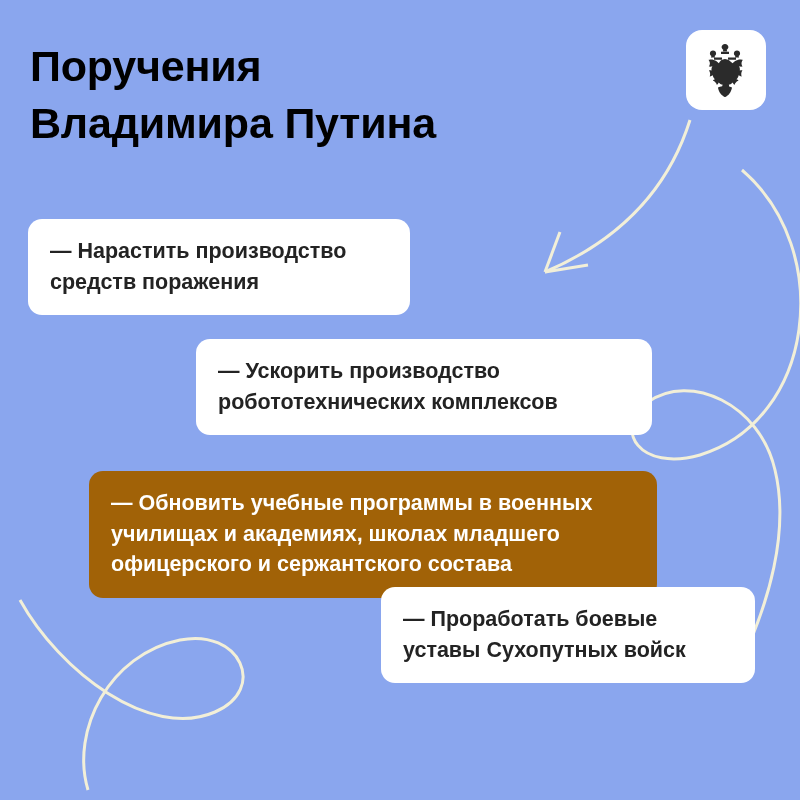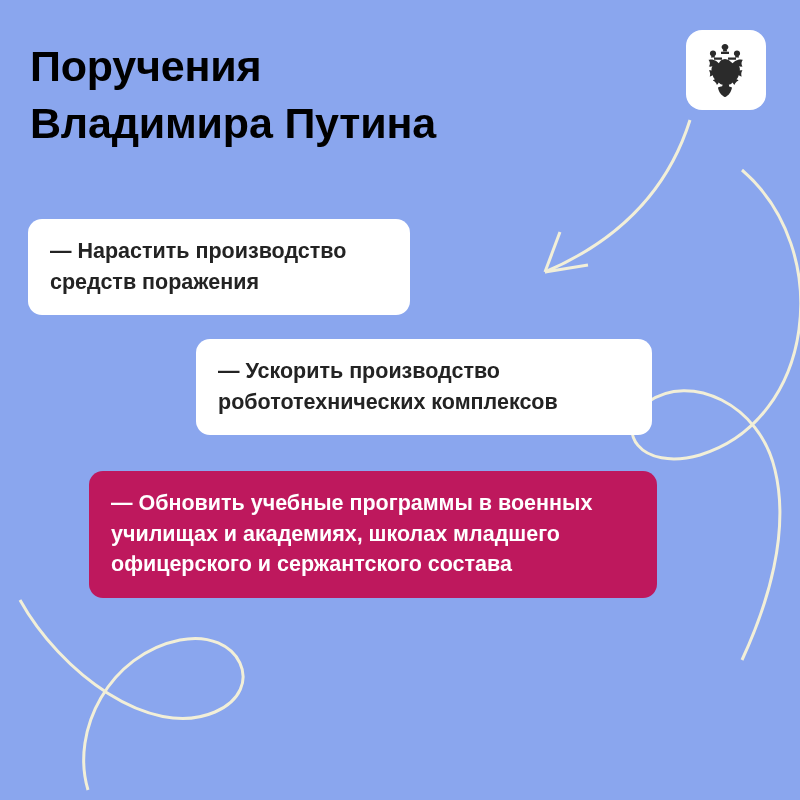--- a/index.html
+++ b/index.html
@@ -67,21 +67,21 @@
     line-height: 1.42;
     font-weight: bold;
     padding: 17px 22px 18px 22px;
     white-space: pre-line;
   }
   .card-light {
     background: #ffffff;
     color: #232323;
   }
   .card-dark {
-    background: #be185d;
+    background: #a16207;
     color: #ffffff;
   }
 
   #card-0 { left: 28px;  top: 219px; width: 382px; }
   #card-1 { left: 196px; top: 339px; width: 456px; }
   #card-2 { left: 89px;  top: 471px; width: 568px; }
   #card-3 { left: 381px; top: 587px; width: 374px; }
 </style>
 </head>
 <body>
@@ -118,14 +118,16 @@
   <div class="title">Поручения
 Владимира Путина</div>
 
   <div class="card card-light" id="card-1">— Ускорить производство
 робототехнических комплексов</div>
   <div class="card card-light" id="card-0">— Нарастить производство
 средств поражения</div>
   <div class="card card-dark" id="card-2">— Обновить учебные программы в военных
 училищах и академиях, школах младшего
 офицерского и сержантского состава</div>
+  <div class="card card-light" id="card-3">— Проработать боевые
+уставы Сухопутных войск</div>
 
 </div>
 
 </body></html>

